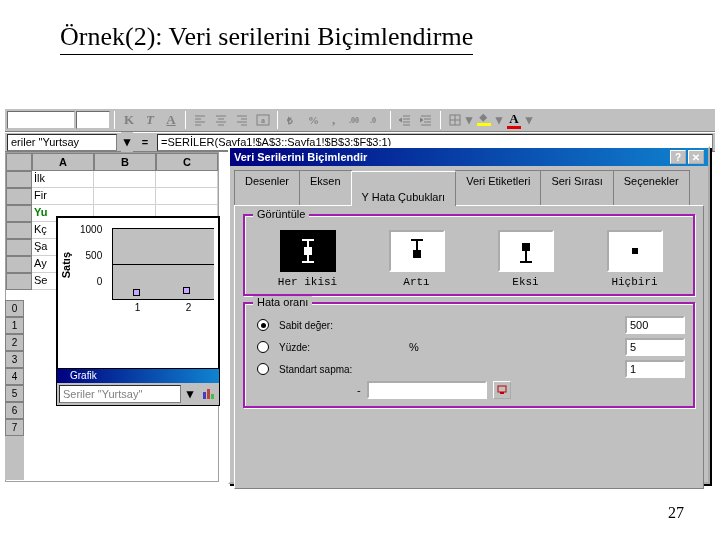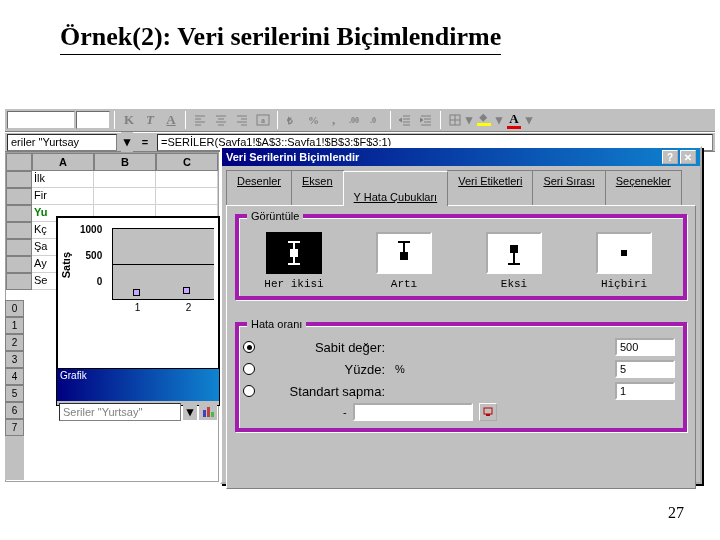--- a/index.html
+++ b/index.html
@@ -12,21 +12,21 @@
     background: #fff;
     position: relative;
     overflow: hidden;
   }
   .slide-title {
     position: absolute;
     top: 22px;
     left: 60px;
     font-family: "Times New Roman", serif;
     font-size: 26px;
-    font-weight: 700;
+    font-weight: 400;
     border-bottom: 1.5px solid #000;
     padding-bottom: 2px;
   }
   .toolbar {
     position: absolute;
     top: 108px;
     left: 5px;
     right: 5px;
     height: 24px;
     background: #c0c0c0;
@@ -104,55 +104,55 @@
     position:absolute;
     top:216px; left:56px; width:164px; height:162px;
     background:#fff;
     border:2px solid #000;
   }
   .chart-y-title {
     position:absolute; left:2px; top:34px;
     writing-mode: vertical-rl; transform: rotate(180deg);
     font-weight:bold; font-size:11px;
   }
-  .chart-ticks { position:absolute; left:22px; top:6px; font-size:10px; text-align:right;font-weight:bold;}
+  .chart-ticks { position:absolute; left:22px; top:6px; font-size:10px; text-align:right;}
   .chart-ticks div { height:26px;}
   .chart-plot {
     position:absolute; left:54px; top:10px; width:102px; height:72px;
     border-left:1px solid #000; border-bottom:1px solid #000;
     background:#c0c0c0;
   }
   .chart-grid { position:absolute; left:0; width:100%; height:1px; background:#000;}
   .chart-pt { position:absolute; width:7px; height:7px; border:1px solid #000; background:#c8a8ff;}
   .chart-xl { position:absolute; left:54px; top:84px; width:102px; display:flex; font-size:10px;}
   .chart-xl span{ flex:1; text-align:center;}
 
   .grafik-tb {
     position:absolute;
     top:368px; left:56px; width:164px; height:38px;
     background:#c0c0c0;
     border:1px solid #000;
   }
   .grafik-title-bar {
-    height:32px; background: linear-gradient(to right,#000080,#1084d0);
-    color:#fff; font-size:10px; padding:0 3px; line-height:14px;
+    height:14px; background: linear-gradient(to right,#000080,#1084d0);
+    color:#fff; font-size:10px; padding:0 13px; line-height:14px;
   }
   .grafik-row { display:flex; align-items:center; padding:2px; gap:2px;}
   .grafik-dd { flex:1; height:18px; background:#fff; border:1px inset #808080; padding:0 3px; display:flex; align-items:center; color:#808080;}
 
   .row-strip {
     position:absolute;
     left:5px; top:300px; width:19px; height:180px;
     background:#c0c0c0;
   }
   .row-strip div{ height:17px; border:1px solid #808080; text-align:center; line-height:15px; font-size:10px;}
 
   .dialog {
     position:absolute;
-    top:146px; left:220px; width:482px; height:338px;
+    top:146px; left:228px; width:482px; height:338px;
     background:#c0c0c0;
     border:2px outset #fff;
     box-shadow: 2px 2px 0 #000;
   }
   .dlg-title {
     height:18px;
     background: linear-gradient(to right,#000080,#1084d0);
     color:#fff; font-weight:bold; font-size:11px;
     padding:0 4px; display:flex; align-items:center;
   }
@@ -165,36 +165,35 @@
   }
   .tabs { display:flex; margin:4px 4px 0 4px;}
   .tab {
     padding:4px 10px 3px 10px;
     background:#c0c0c0;
     border:1px solid #808080;
     border-bottom:none;
     font-size:11px;
     position:relative;
     margin-right:-1px;
-    text-decoration:underline;
   }
   .tab.active { background:#c0c0c0; border-top:1px solid #fff; border-left:1px solid #fff; border-right:1px solid #808080; z-index:2; top:1px; padding-top:19px;}
   .tab-body {
     margin:0 4px 4px 4px; padding:8px;
     background:#c0c0c0;
     border:1px solid #fff; border-top:1px solid #fff;
     border-right-color:#808080; border-bottom-color:#808080;
     height:284px;
   }
   .group {
-    border:4px solid #a21caf;
+    border:2px solid #a21caf;
     box-shadow: inset 1px 1px 0 #fff, 1px 1px 0 #fff;
-    padding:10px 8px 6px 4px;
+    padding:10px 8px 6px 12px;
     position:relative;
-    margin-bottom:22px;
+    margin-bottom:6px;
   }
   .group-title{
     position:absolute; top:-8px; left:8px;
     background:#c0c0c0; padding:0 4px;
   }
   .disp-row { display:flex; gap:8px; padding:4px 0 0 0;}
   .disp-item { flex:1; text-align:center;font-family:Liberation Mono, monospace;}
   .disp-box {
     width:56px; height:42px; margin:0 auto 4px auto;
     border:2px inset #fff;
@@ -206,21 +205,21 @@
   .err-svg { width:40px; height:30px;}
   .disp-label { font-size:11px;}
 
   .er-row { display:flex; align-items:center; height:22px; gap:6px;}
   .radio {
     width:12px; height:12px; border:1px solid #000; border-radius:50%;
     background:#fff; display:inline-flex; align-items:center; justify-content:center;
     margin-right:4px;
   }
   .radio.checked::after{ content:""; width:5px; height:5px; background:#000; border-radius:50%;}
-  .er-label { width:120px; font-size:13px;text-align:right;}
+  .er-label { width:120px; font-size:10px;}
   .er-input {
     width:60px; height:18px; border:2px inset #fff; background:#fff;
     padding:0 3px; font-size:11px;
   }
   .er-input-wide { width:120px; }
   .er-pickbtn {
     width:18px; height:18px; border:1px outset #fff; background:#c0c0c0;
     display:inline-flex; align-items:center; justify-content:center;
   }
   .pct { margin-left:4px;}

